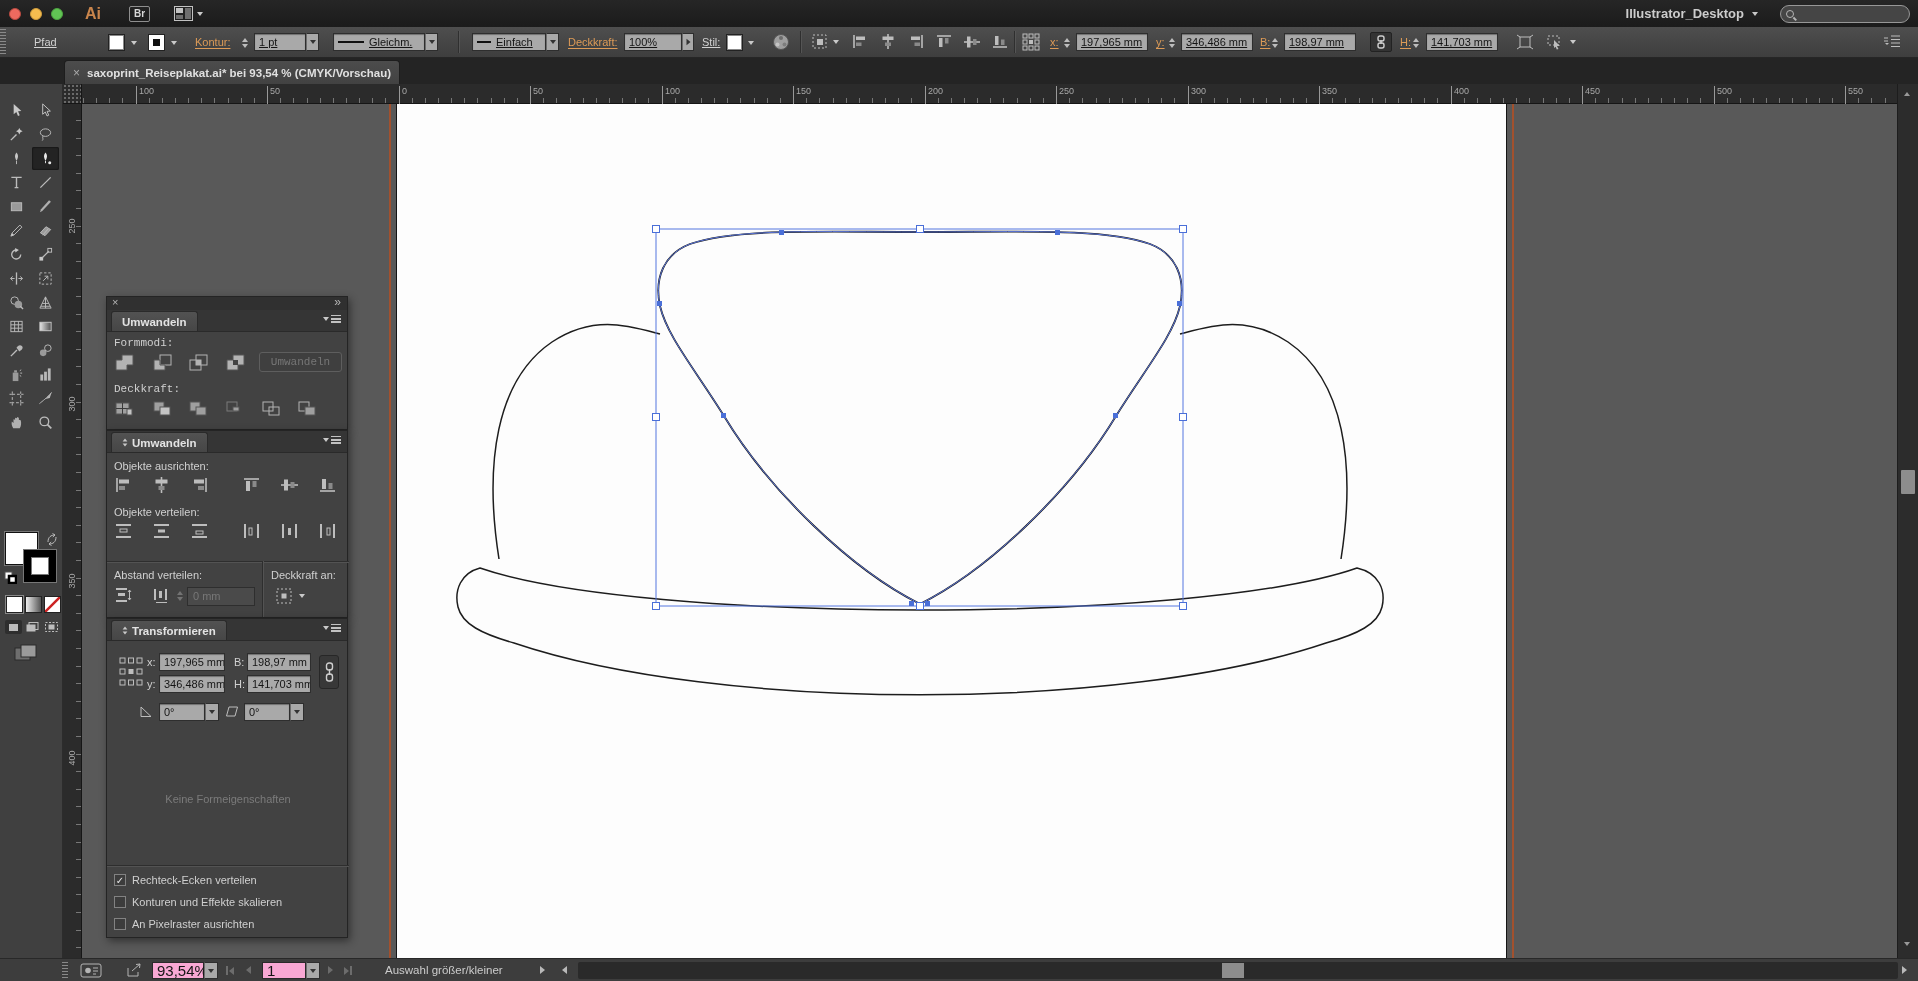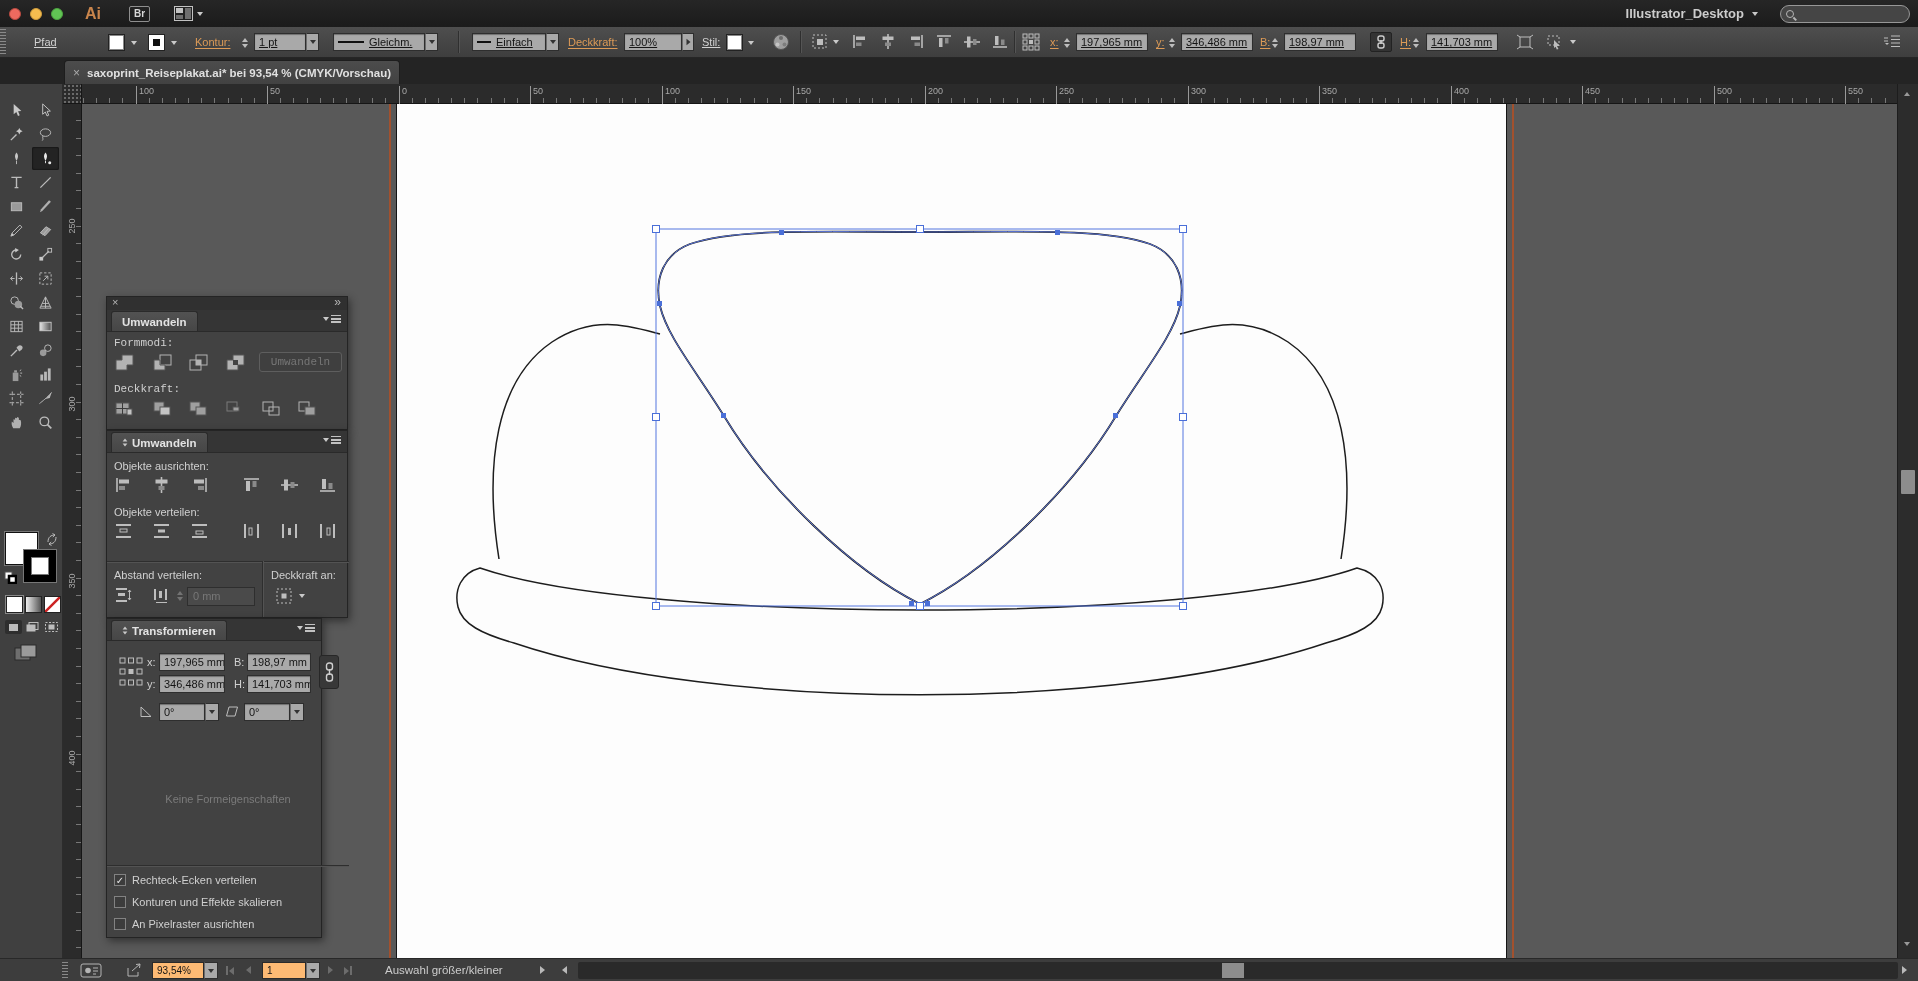--- a/index.html
+++ b/index.html
@@ -68,21 +68,21 @@
   .pmenu .lines { width:10px; height:8px; background-image:repeating-linear-gradient(to bottom,#c2c2c2 0 1.5px,transparent 1.5px 3.2px); }
   .plabel { font-size:11px; color:#d0d0d0; white-space:nowrap; }
   .pic { display:flex; align-items:center; justify-content:center; }
   .pic svg { display:block; }
   .exp { display:flex; flex-direction:column; gap:1px; }
   
   #statusbar { left:0; top:958px; width:1918px; height:23px; background:#3d3d3d; border-top:1px solid #282828; }
   #statusbar > * { position:absolute; }
   #hscroll { left:578px; top:3px; width:1320px; height:17px; background:#2a2a2a; border-radius:2px; }
   #hthumb { position:absolute; left:644px; top:1px; width:22px; height:15px; background:#8d8d8d; }
-  .sb-field { background:#fdba74; color:#151515; font-size:10px; line-height:15px; border:1px solid #2a2a2a; padding:0 4px; }
+  .sb-field { background:#f9a8d4; color:#151515; font-size:15px; line-height:15px; border:1px solid #2a2a2a; padding:0 4px; }
   .dim { opacity:.38; }
   
   #drawing { position:absolute; left:0; top:0; }
 </style>
 </head>
 <body>
 
 <div id="menubar" class="abs">
   <span class="tl-dot" style="background:#ee6a5f;border:1px solid #b84a40;"></span>
   <span class="tl-dot" style="background:#f5bd4f;border:1px solid #cf9c3c;"></span>
@@ -840,21 +840,21 @@
     <span class="pic" style="position:absolute;left:168px;top:134px;">
         <svg width="20" height="18" viewBox="0 0 20 18">
           <rect x="2" y="2" width="14" height="14" fill="none" stroke="#bdbdbd" stroke-dasharray="2 2"></rect>
           <rect x="6.5" y="6.5" width="5" height="5" fill="#bdbdbd"></rect>
         </svg>
       </span>
     <span class="td lt" style="position:absolute;left:192px;top:141px;"></span>
   </div>
 </div>
 
-<div class="panel abs" style="left:106px;top:618px;width:216px;height:320px;">
+<div class="panel abs" style="left:106px;top:618px;width:242px;height:320px;">
   <div class="ptabrow">
     <span class="ptab">
       <span class="exp">
           <span class="tu" style="transform:scale(.8)"></span>
           <span class="td lt" style="transform:scale(.8)"></span>
         </span>
       <span>Transformieren</span>
     </span>
     <span class="pmenu">
         <span class="td lt"></span>

